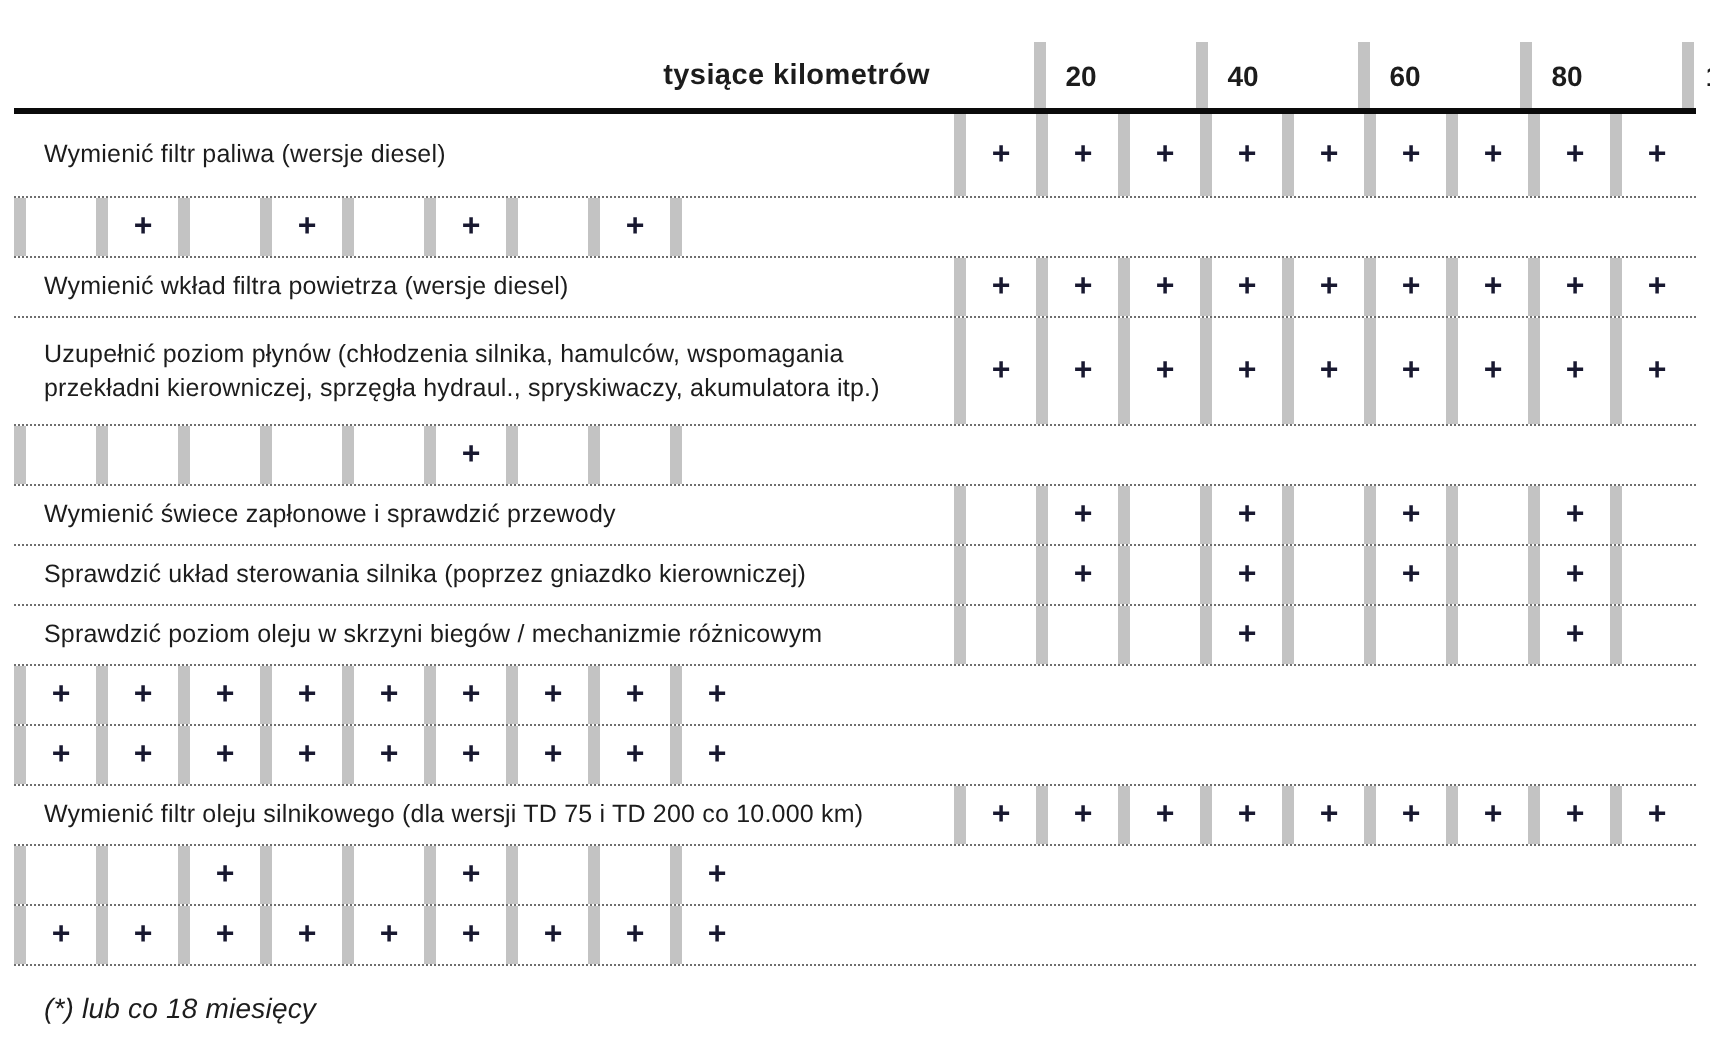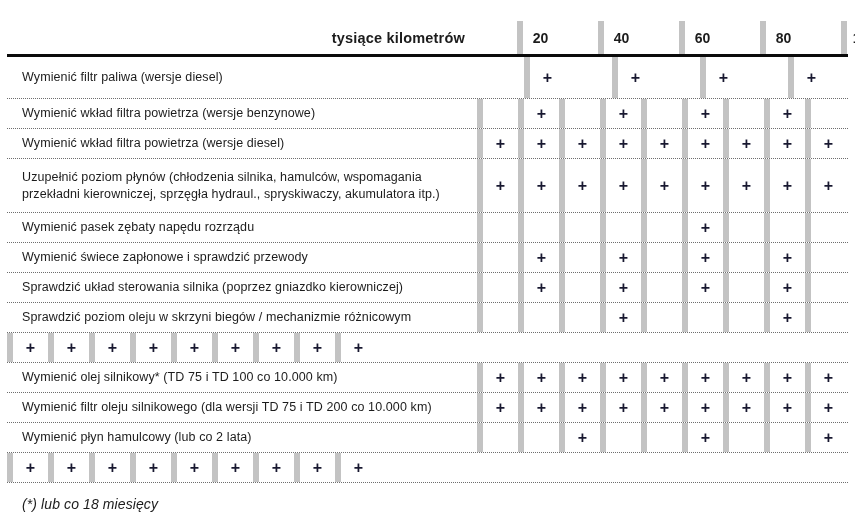--- a/index.html
+++ b/index.html
@@ -45,21 +45,21 @@
     justify-content: center;
     font-weight: bold;
     font-size: 14px;
     margin-left: 40px;
   }
   .row {
     display: flex;
     height: 30px;
     border-bottom: 1px dotted var(--sep);
   }
-  .row.first-row { height: 42px; gap: 47px; }
+  .row.first-row { height: 42px; }
   .row.tall-row { height: 54px; }
   .label-cell {
     flex: 0 0 470px;
     display: flex;
     align-items: center;
     padding-left: 15px;
     padding-right: 5px;
     font-size: 12.5px;
     line-height: 1.35;
     letter-spacing: 0.1px;
@@ -107,21 +107,20 @@
         <div class="mark-cell">+</div>
         <div class="mark-cell">+</div>
         <div class="mark-cell">+</div>
         <div class="mark-cell">+</div>
         <div class="mark-cell">+</div>
         <div class="mark-cell">+</div>
         <div class="mark-cell">+</div>
         <div class="mark-cell">+</div>
       </div>
       <div class="row">
-    <div class="label-cell">Wymienić wkład filtra powietrza (wersje benzynowe)</div>
   <div class="mark-cell"></div>
         <div class="mark-cell">+</div>
         <div class="mark-cell"></div>
         <div class="mark-cell">+</div>
         <div class="mark-cell"></div>
         <div class="mark-cell">+</div>
         <div class="mark-cell"></div>
         <div class="mark-cell">+</div>
         <div class="mark-cell"></div>
       </div>
@@ -143,21 +142,20 @@
         <div class="mark-cell">+</div>
         <div class="mark-cell">+</div>
         <div class="mark-cell">+</div>
         <div class="mark-cell">+</div>
         <div class="mark-cell">+</div>
         <div class="mark-cell">+</div>
         <div class="mark-cell">+</div>
         <div class="mark-cell">+</div>
       </div>
       <div class="row">
-    <div class="label-cell">Wymienić pasek zębaty napędu rozrządu</div>
   <div class="mark-cell"></div>
         <div class="mark-cell"></div>
         <div class="mark-cell"></div>
         <div class="mark-cell"></div>
         <div class="mark-cell"></div>
         <div class="mark-cell">+</div>
         <div class="mark-cell"></div>
         <div class="mark-cell"></div>
         <div class="mark-cell"></div>
       </div>
@@ -202,21 +200,20 @@
         <div class="mark-cell">+</div>
         <div class="mark-cell">+</div>
         <div class="mark-cell">+</div>
         <div class="mark-cell">+</div>
         <div class="mark-cell">+</div>
         <div class="mark-cell">+</div>
         <div class="mark-cell">+</div>
         <div class="mark-cell">+</div>
       </div>
       <div class="row">
-    <div class="label-cell">Wymienić olej silnikowy* (TD 75 i TD 100 co 10.000 km)</div>
   <div class="mark-cell">+</div>
         <div class="mark-cell">+</div>
         <div class="mark-cell">+</div>
         <div class="mark-cell">+</div>
         <div class="mark-cell">+</div>
         <div class="mark-cell">+</div>
         <div class="mark-cell">+</div>
         <div class="mark-cell">+</div>
         <div class="mark-cell">+</div>
       </div>
@@ -226,21 +223,20 @@
         <div class="mark-cell">+</div>
         <div class="mark-cell">+</div>
         <div class="mark-cell">+</div>
         <div class="mark-cell">+</div>
         <div class="mark-cell">+</div>
         <div class="mark-cell">+</div>
         <div class="mark-cell">+</div>
         <div class="mark-cell">+</div>
       </div>
       <div class="row">
-    <div class="label-cell">Wymienić płyn hamulcowy (lub co 2 lata)</div>
   <div class="mark-cell"></div>
         <div class="mark-cell"></div>
         <div class="mark-cell">+</div>
         <div class="mark-cell"></div>
         <div class="mark-cell"></div>
         <div class="mark-cell">+</div>
         <div class="mark-cell"></div>
         <div class="mark-cell"></div>
         <div class="mark-cell">+</div>
       </div>

